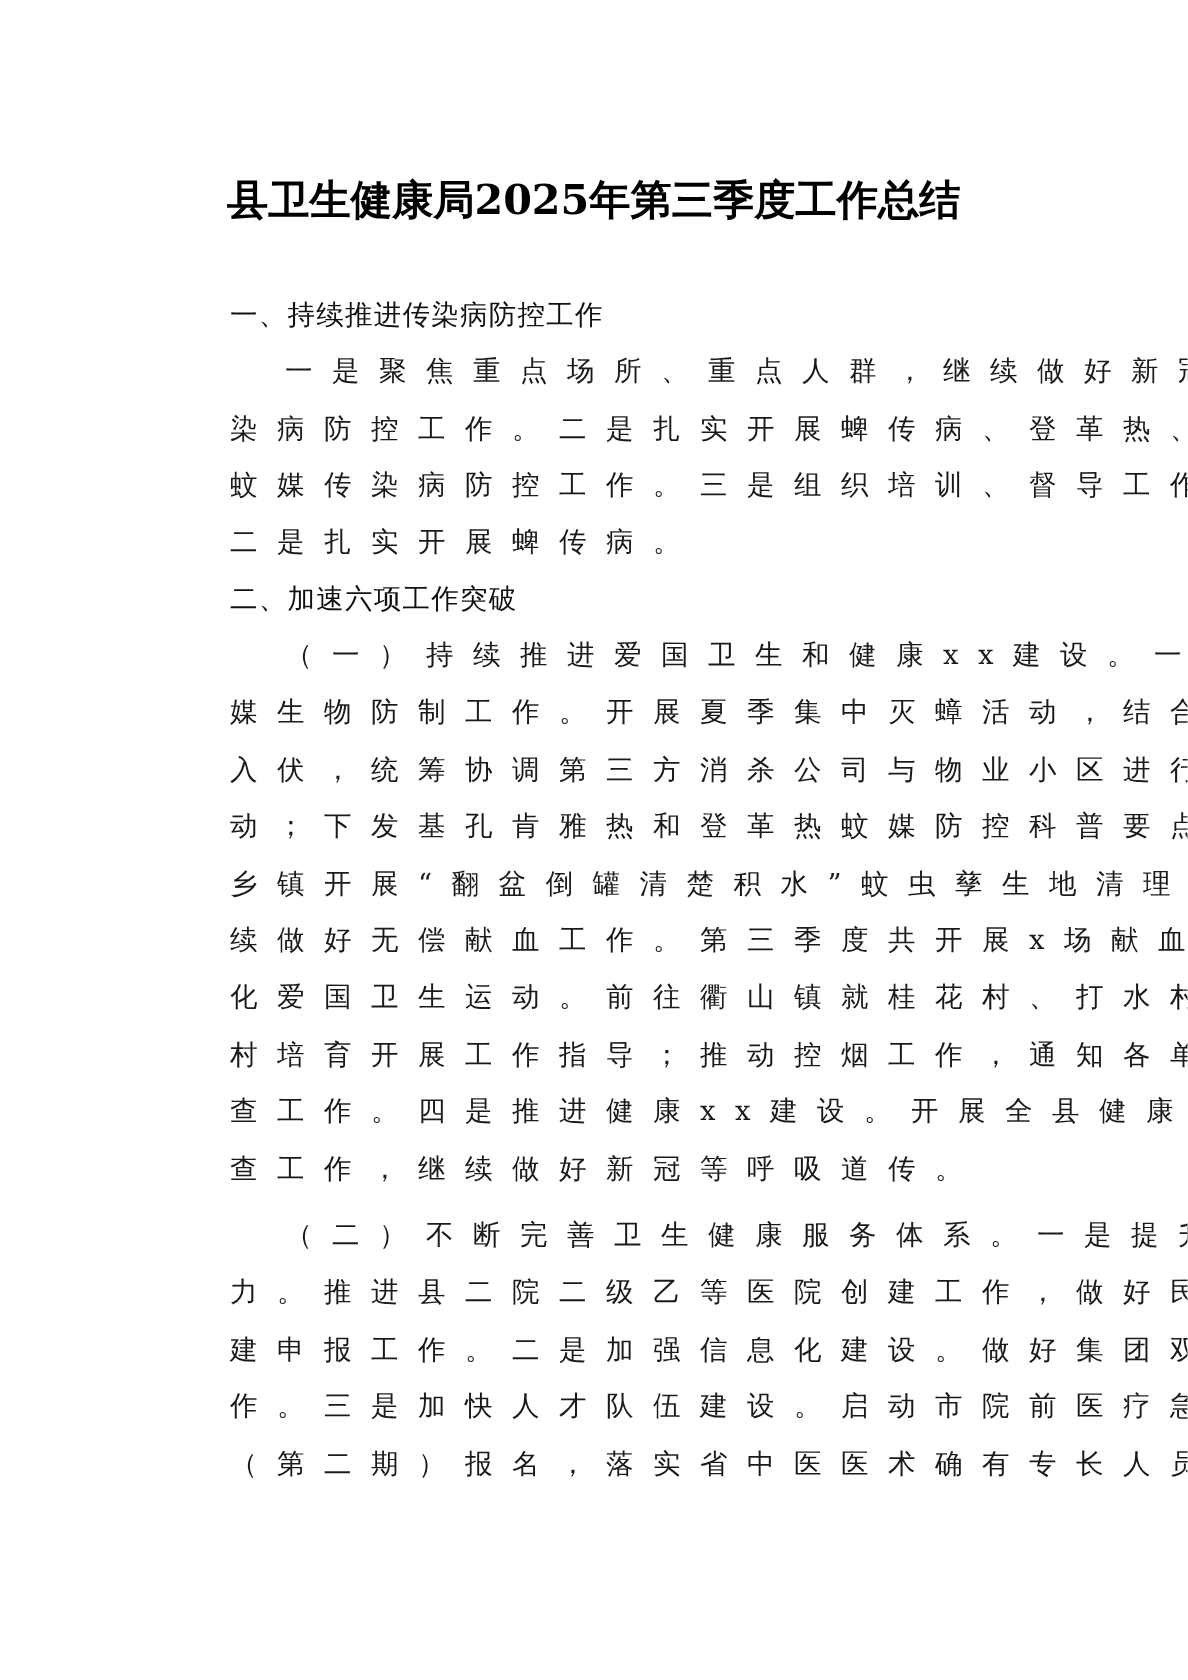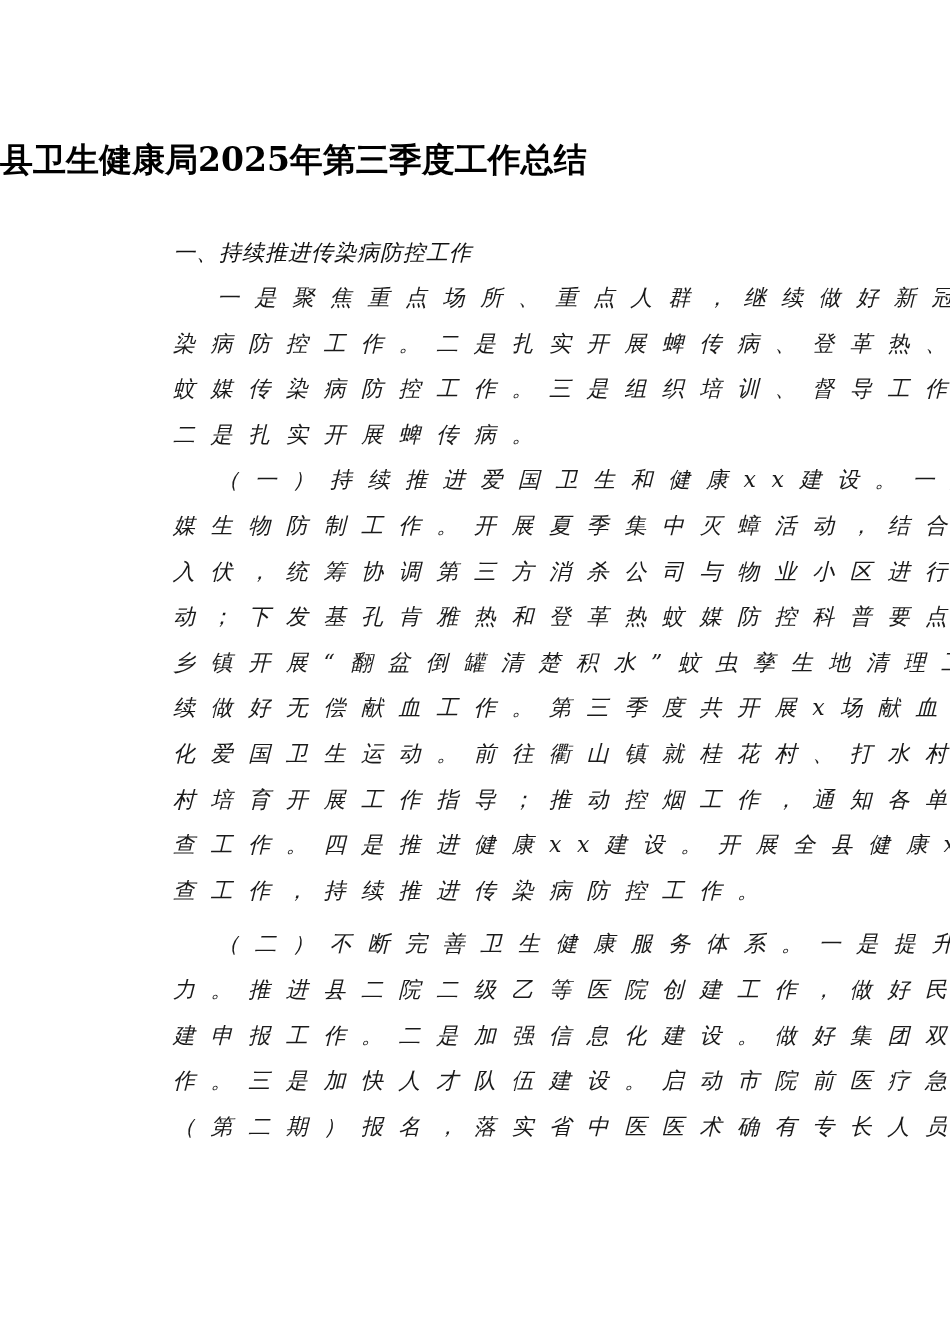--- a/index.html
+++ b/index.html
@@ -18,34 +18,33 @@
       position: absolute;
       left: 0; top: 0;
       width: 950px; height: 1344px;
       background: #ffffff;
     }
     .title {
       position: absolute;
       left: 0;
       top: 136px;
       width: 950px;
-      text-align: left;
+      text-align: center;
       font-family: "DejaVu Serif", "Liberation Serif", serif;
       font-weight: bold;
       font-size: 33px;
       line-height: 48px;
       letter-spacing: 0px;
       color: #000000;
     }
     .content {
       position: absolute;
-      left: 129px;
+      left: 140px;
       top: 230px;
       width: 694px;
-      font-style: italic;
     }
     .heading {
       font-family: "DejaVu Sans", "Liberation Sans", sans-serif;
       font-size: 22px;
       line-height: 45px;
       height: 45px;
       padding-left: 44px;
       letter-spacing: 1px;
       color: #111111;
       white-space: nowrap;
@@ -85,31 +84,32 @@
   <div class="content">
 
     <div class="heading">一、持续推进传染病防控工作</div>
     <div class="para">
       <span class="line first">一是聚焦重点场所、重点人群，继续做好新冠等呼吸道传</span>
       <span class="line continue">染病防控工作。二是扎实开展蜱传病、登革热、基孔肯雅热等</span>
       <span class="line continue">蚊媒传染病防控工作。三是组织培训、督导工作，进一步抓早</span>
       <span class="line continue">二是扎实开展蜱传病。</span>
     </div>
 
+    <div class="heading">二、加速六项工作突破</div>
     <div class="para">
       <span class="line first">（一）持续推进爱国卫生和健康xx建设。一是积极落实病</span>
       <span class="line continue">媒生物防制工作。开展夏季集中灭蟑活动，结合梅雨季结束、</span>
       <span class="line continue">入伏，统筹协调第三方消杀公司与物业小区进行集中性灭蚊活</span>
       <span class="line continue">动；下发基孔肯雅热和登革热蚊媒防控科普要点，积极动员各</span>
       <span class="line continue">乡镇开展“翻盆倒罐清楚积水”蚊虫孳生地清理工作。二是继</span>
       <span class="line continue">续做好无偿献血工作。第三季度共开展x场献血活动。三是深</span>
       <span class="line continue">化爱国卫生运动。前往衢山镇就桂花村、打水村的市级除四害</span>
       <span class="line continue">村培育开展工作指导；推动控烟工作，通知各单位严格做好自</span>
       <span class="line continue">查工作。四是推进健康xx建设。开展全县健康xx考核自评自</span>
-      <span class="line continue">查工作，持续推进传染病防控工作。</span>
+      <span class="line continue">查工作，继续做好新冠等呼吸道传。</span>
     </div>
 
     <div class="gap"></div>
 
     <div class="para">
       <span class="line first">（二）不断完善卫生健康服务体系。一是提升医疗服务能</span>
       <span class="line continue">力。推进县二院二级乙等医院创建工作，做好民营医院等级创</span>
       <span class="line continue">建申报工作。二是加强信息化建设。做好集团双向转诊督导工</span>
       <span class="line continue">作。三是加快人才队伍建设。启动市院前医疗急救专业培训班</span>
       <span class="line continue">（第二期）报名，落实省中医医术确有专长人员医师资格考核</span>

